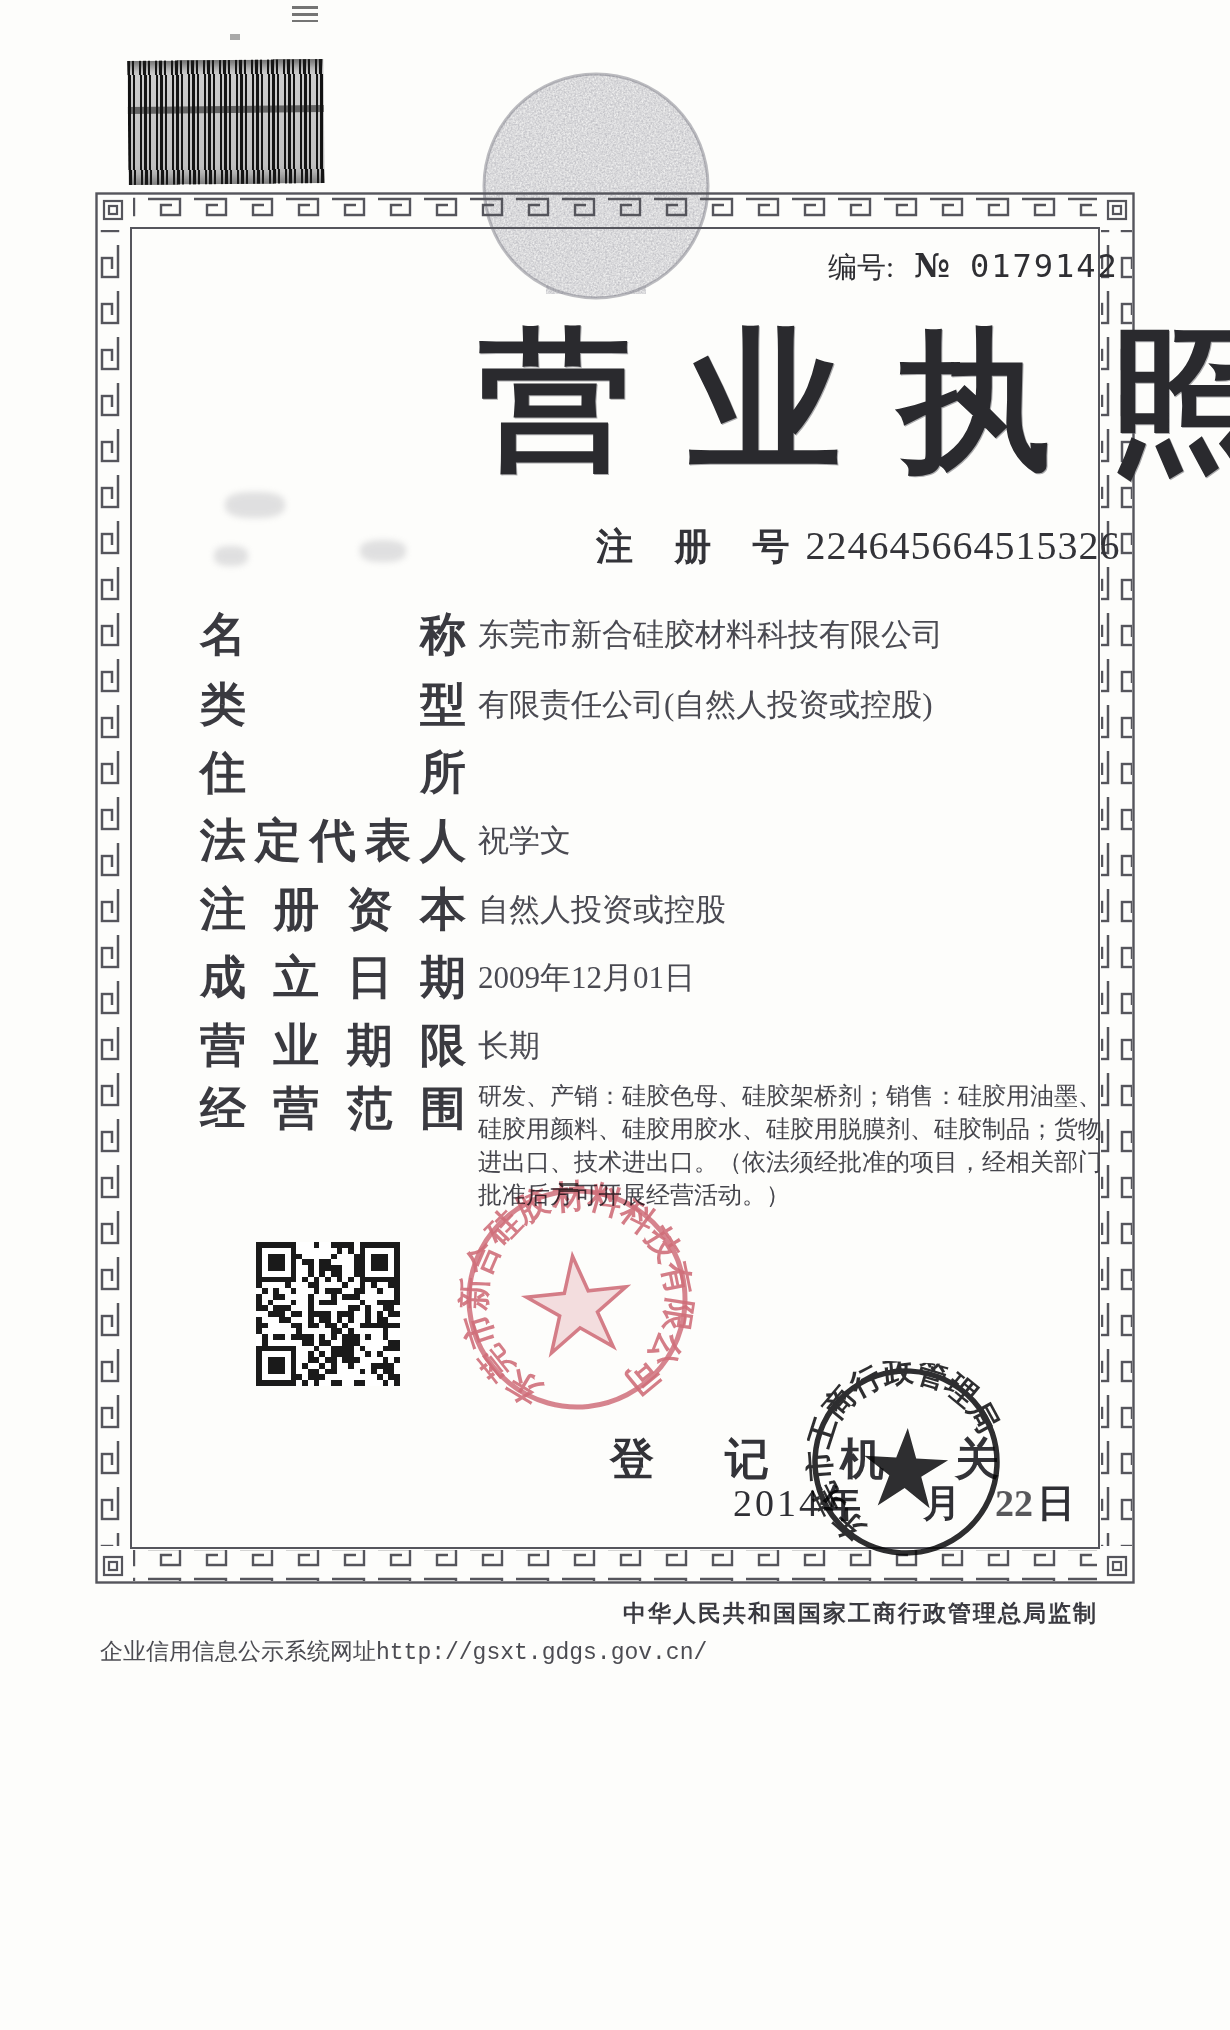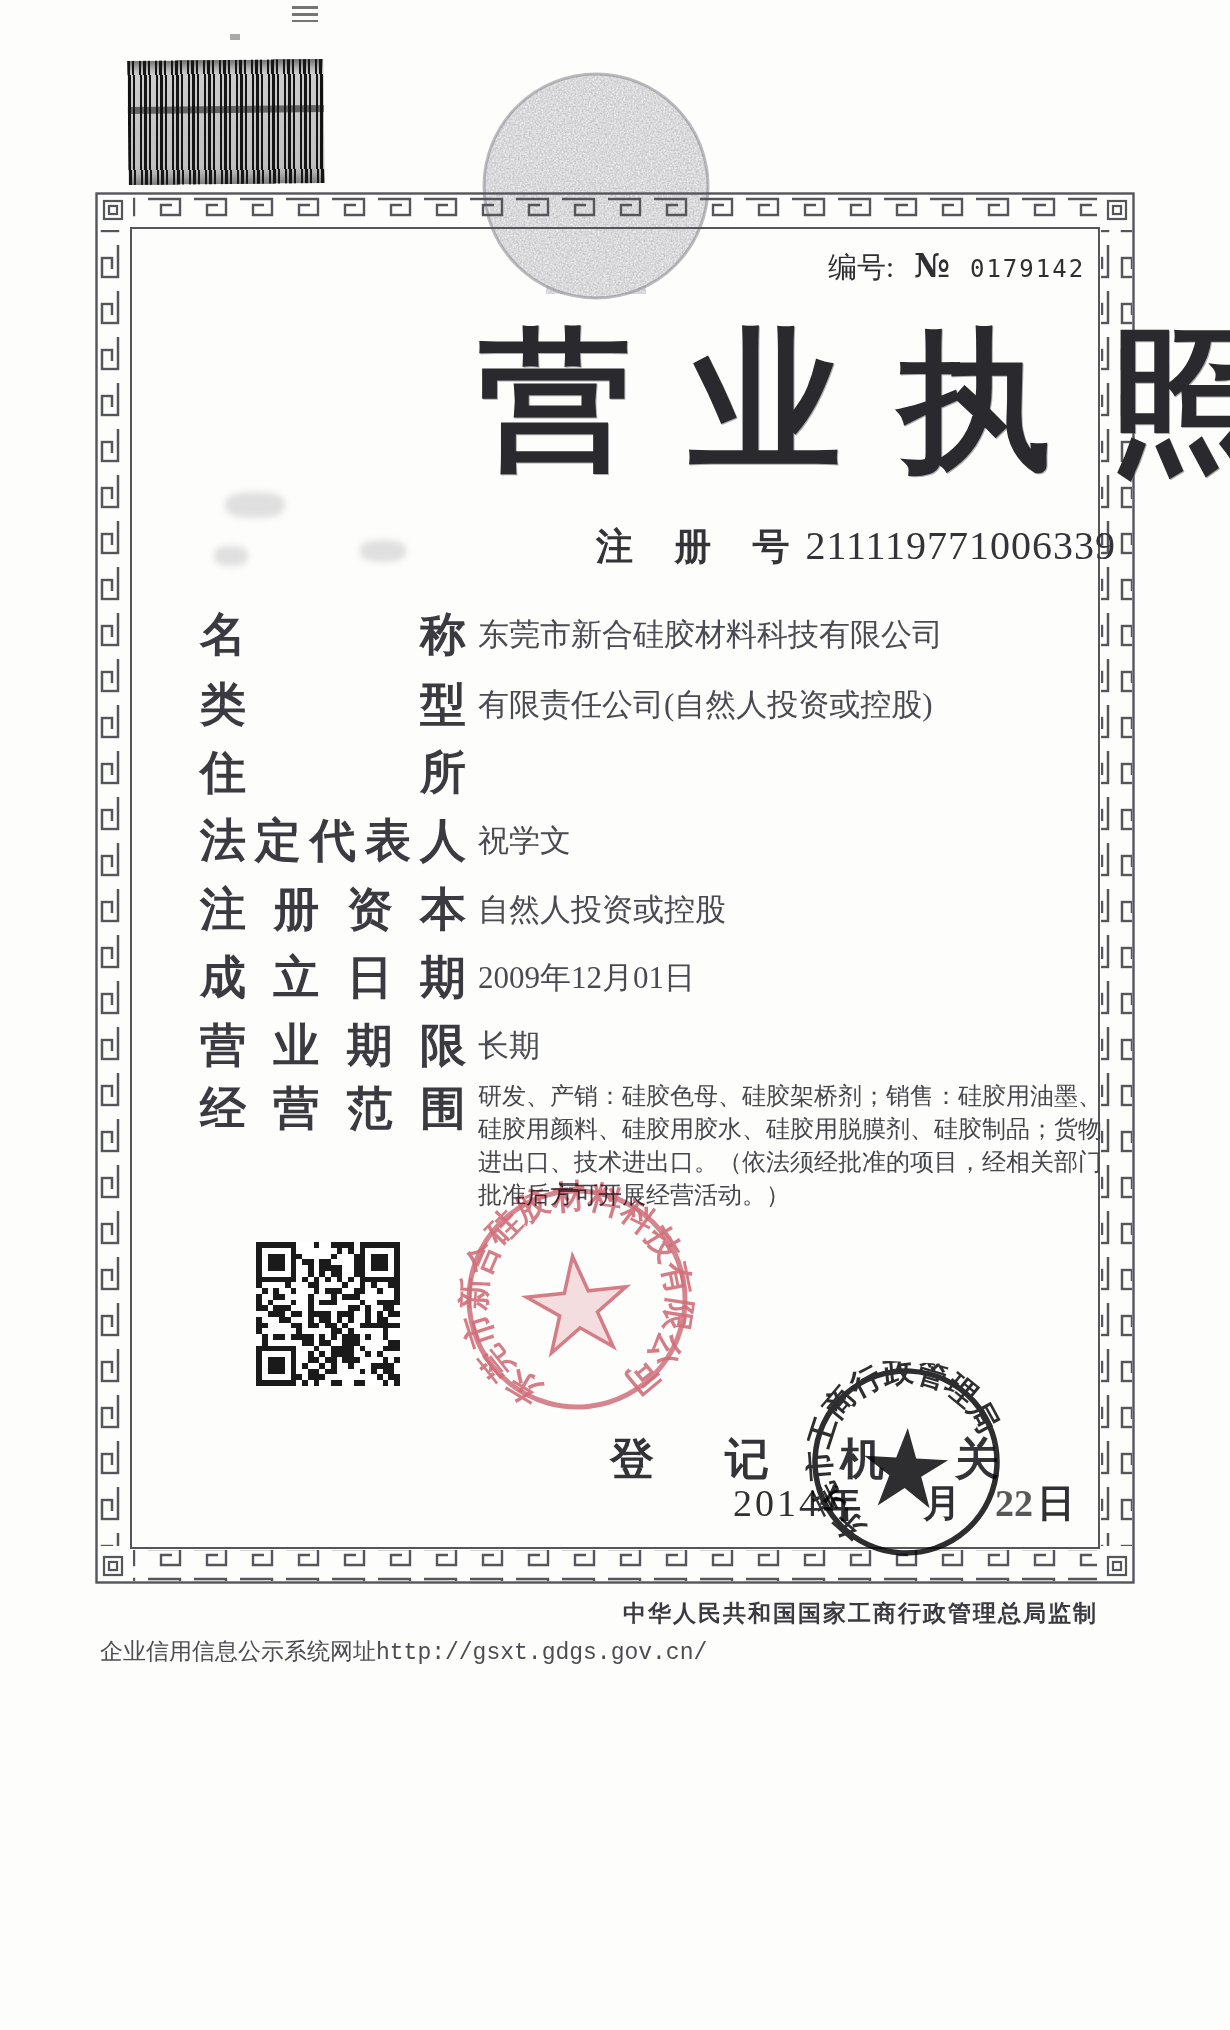--- a/index.html
+++ b/index.html
@@ -25,21 +25,21 @@
   
   .emblem{position:absolute;left:462px;top:68px;width:268px;height:252px;}
 
   
   .frame{position:absolute;left:95px;top:192px;width:1040px;height:1392px;}
 
   
   .serial{position:absolute;left:828px;top:246px;display:flex;align-items:baseline;gap:20px;
     font-size:29px;color:#2f2f33;}
   .serial .no{font-weight:bold;font-size:33px;font-family:"DejaVu Serif",serif;}
-  .serial .digits{font-family:"DejaVu Sans Mono",monospace;font-size:24px;letter-spacing:2px;}
+  .serial .digits{font-family:"DejaVu Sans Mono",monospace;font-size:32px;letter-spacing:2px;}
 
   
   .title{position:absolute;left:95px;top:300px;width:1224px;text-align:right;
     font-family:"Liberation Sans","DejaVu Sans",sans-serif;font-weight:900;
     font-size:152px;letter-spacing:58px;text-indent:58px;color:#2a2a2e;
     text-shadow:1px 1px 0 rgba(90,90,95,.5);}
 
   
   .regline{position:absolute;left:596px;top:522px;display:flex;align-items:baseline;color:#333338;}
   .regline .lbl{font-size:37px;letter-spacing:16px;font-weight:600;}
@@ -144,21 +144,21 @@
   <div class="serial">
     <span>编号:</span>
     <span class="no">№</span>
     <span class="digits">0179142</span>
   </div>
 
   <div class="title">营业执照</div>
 
   <div class="regline">
     <span class="lbl">注 册 号</span>
-    <span class="num">211119771006339</span>
+    <span class="num">224645664515326</span>
   </div>
 
   <div class="rows">
     <div class="frow" style="top:612px;">
       <span class="jlabel">
           <span>名</span>
           <span>称</span>
         </span>
       <span class="fval">东莞市新合硅胶材料科技有限公司</span>
     </div>

